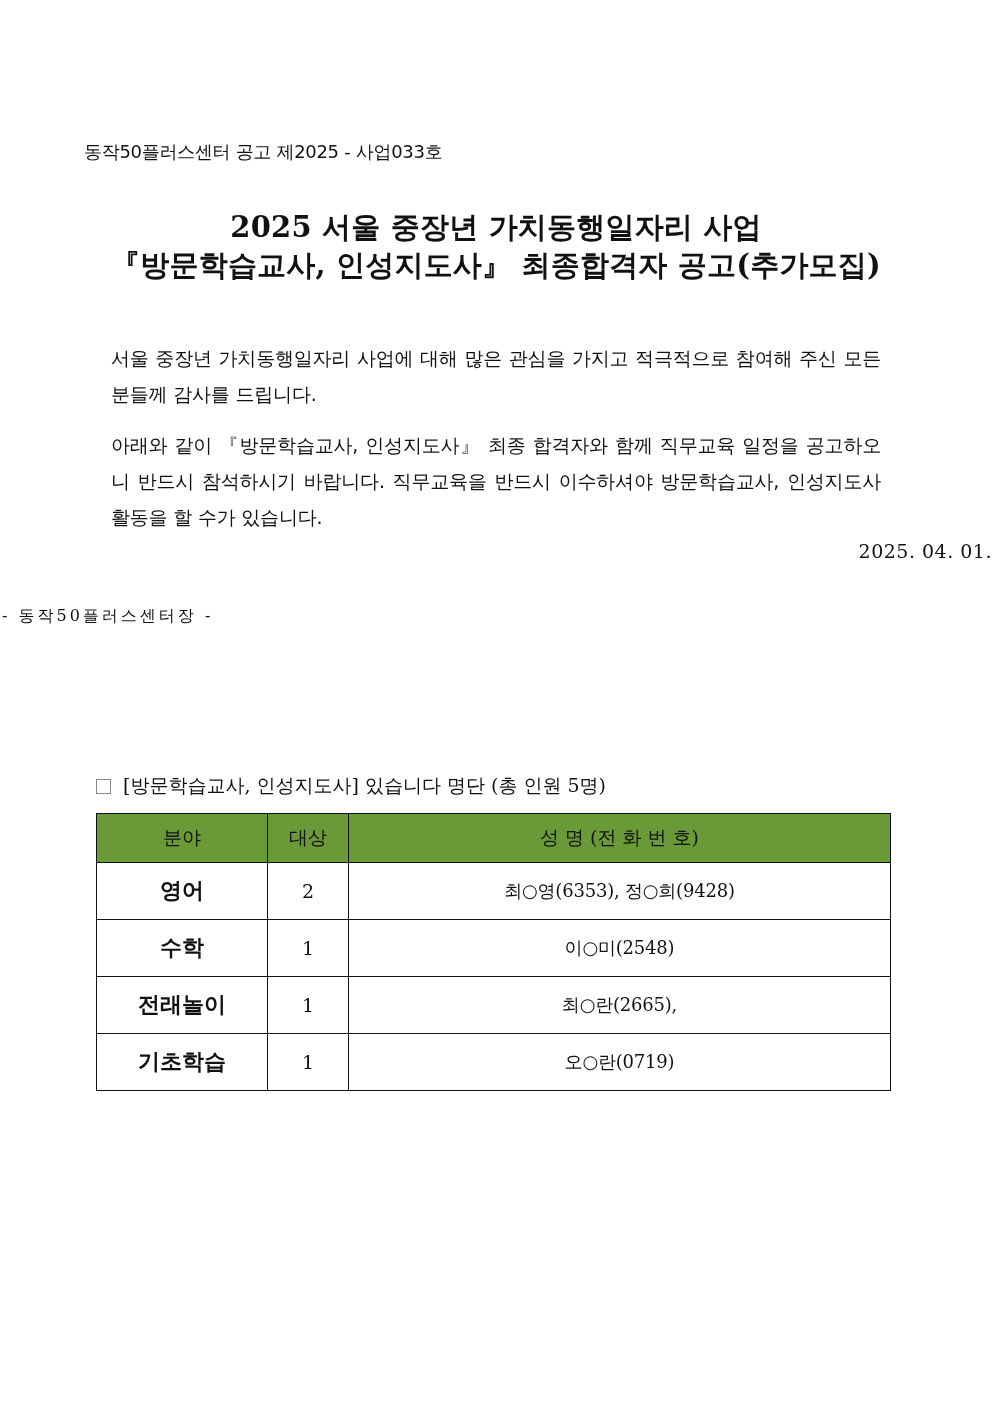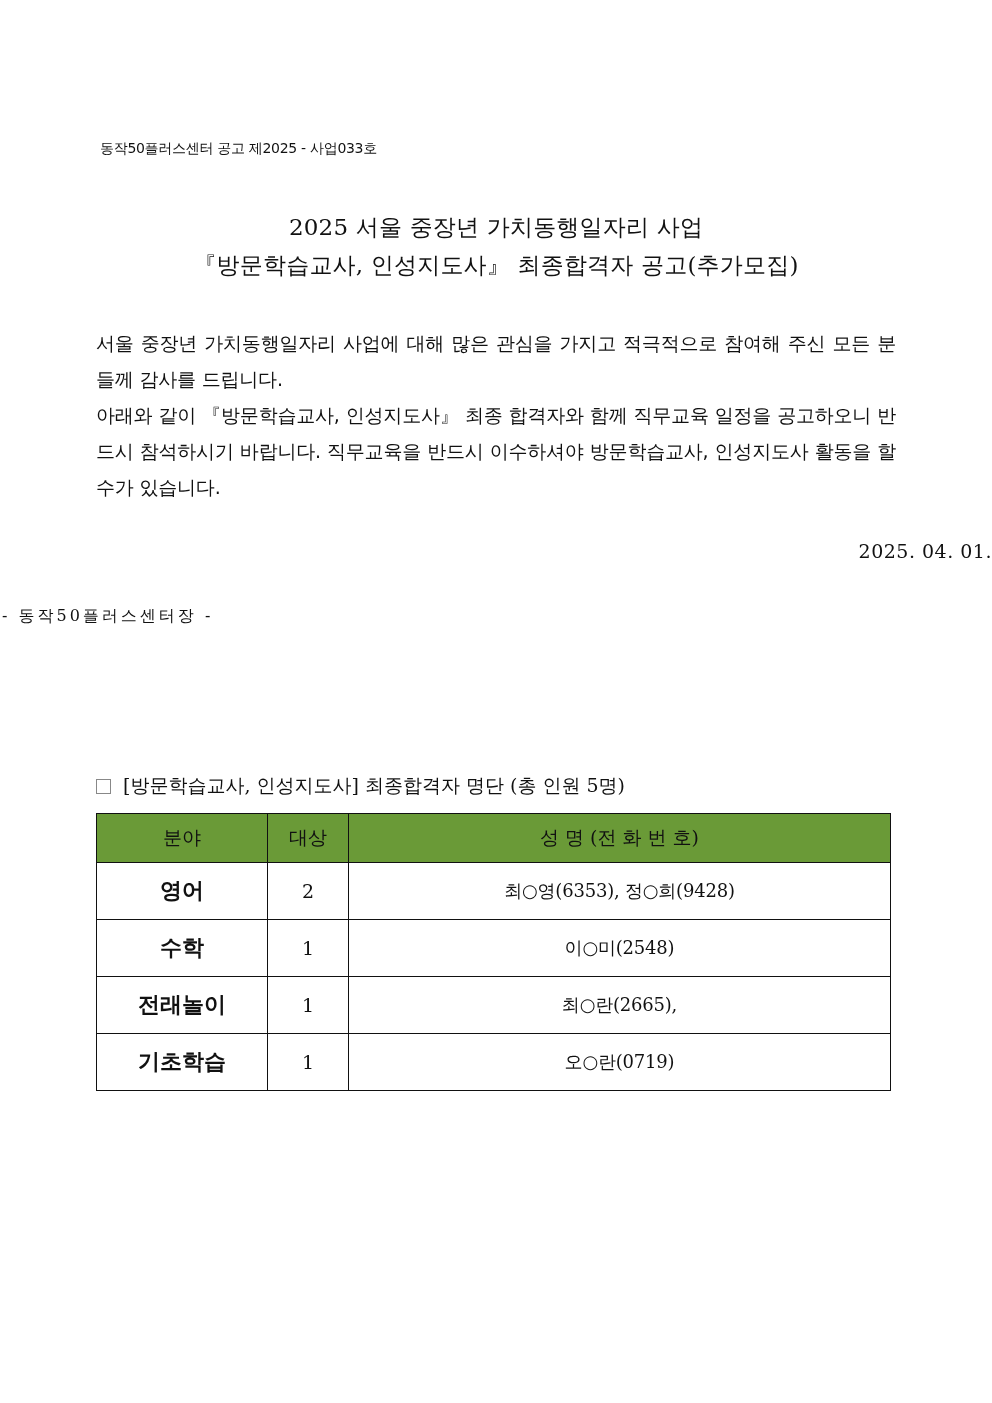--- a/index.html
+++ b/index.html
@@ -1,35 +1,35 @@
 <!DOCTYPE html>
 <html><head>
 <meta charset="utf-8">
 <style>
   html, body { margin: 0; padding: 0; background: #ffffff; }
   body { width: 992px; height: 1403px; position: relative; overflow: hidden; color: #111; }
   .serif { font-family: "DejaVu Serif", "Liberation Serif", serif; }
   .sans { font-family: "DejaVu Sans", "Liberation Sans", sans-serif; }
 
   .notice-number {
-    position: absolute; left: 100px; top: 140px;
-    font-size: 14px; letter-spacing: -0.3px;
+    position: absolute; left: 84px; top: 140px;
+    font-size: 18px; letter-spacing: -0.3px;
   }
   .title-block {
     position: absolute; left: 0; width: 992px; top: 208px;
     text-align: center;
   }
   .title-line {
-    font-size: 23px; line-height: 38px; letter-spacing: 0.2px; font-weight: normal;
+    font-size: 29px; line-height: 38px; letter-spacing: 0.2px; font-weight: bold;
   }
   .body-text {
     position: absolute; left: 96px; width: 800px; top: 325px;
     font-size: 19px; line-height: 36px; text-align: justify; letter-spacing: -0.2px;
   }
-  .body-text p { margin: 0; text-align-last: left; }
+  .body-text p { margin: 15px; text-align-last: left; }
   .date {
     position: absolute; left: 0; width: 992px; top: 540px;
     text-align: right; font-size: 19px; letter-spacing: 0.5px;
   }
   .signer {
     position: absolute; left: 2px; width: 992px; top: 606px;
     text-align: left; font-size: 16px; letter-spacing: 3px;
   }
   .section-heading {
     position: absolute; left: 96px; top: 773px;
@@ -69,21 +69,21 @@
   <p>서울 중장년 가치동행일자리 사업에 대해 많은 관심을 가지고 적극적으로 참여해 주신 모든 분들께 감사를 드립니다.</p>
   <p>아래와 같이 『방문학습교사, 인성지도사』 최종 합격자와 함께 직무교육 일정을 공고하오니 반드시 참석하시기 바랍니다. 직무교육을 반드시 이수하셔야 방문학습교사, 인성지도사 활동을 할 수가 있습니다.</p>
 </div>
 
 <div class="date serif">2025. 04. 01.</div>
 
 <div class="signer serif">- 동작50플러스센터장 -</div>
 
 <div class="section-heading serif">
   <span class="checkbox"></span>
-  <span>[방문학습교사, 인성지도사] 최종합격자 명단 (총 인원 5명)</span>
+  <span>[방문학습교사, 인성지도사] 있습니다 명단 (총 인원 5명)</span>
 </div>
 
 <table class="roster sans">
   <thead>
     <tr>
       <th class="col1">분야</th>
       <th class="col2">대상</th>
       <th class="col3 serif">성 명 (전 화 번 호)</th>
     </tr>
   </thead>

